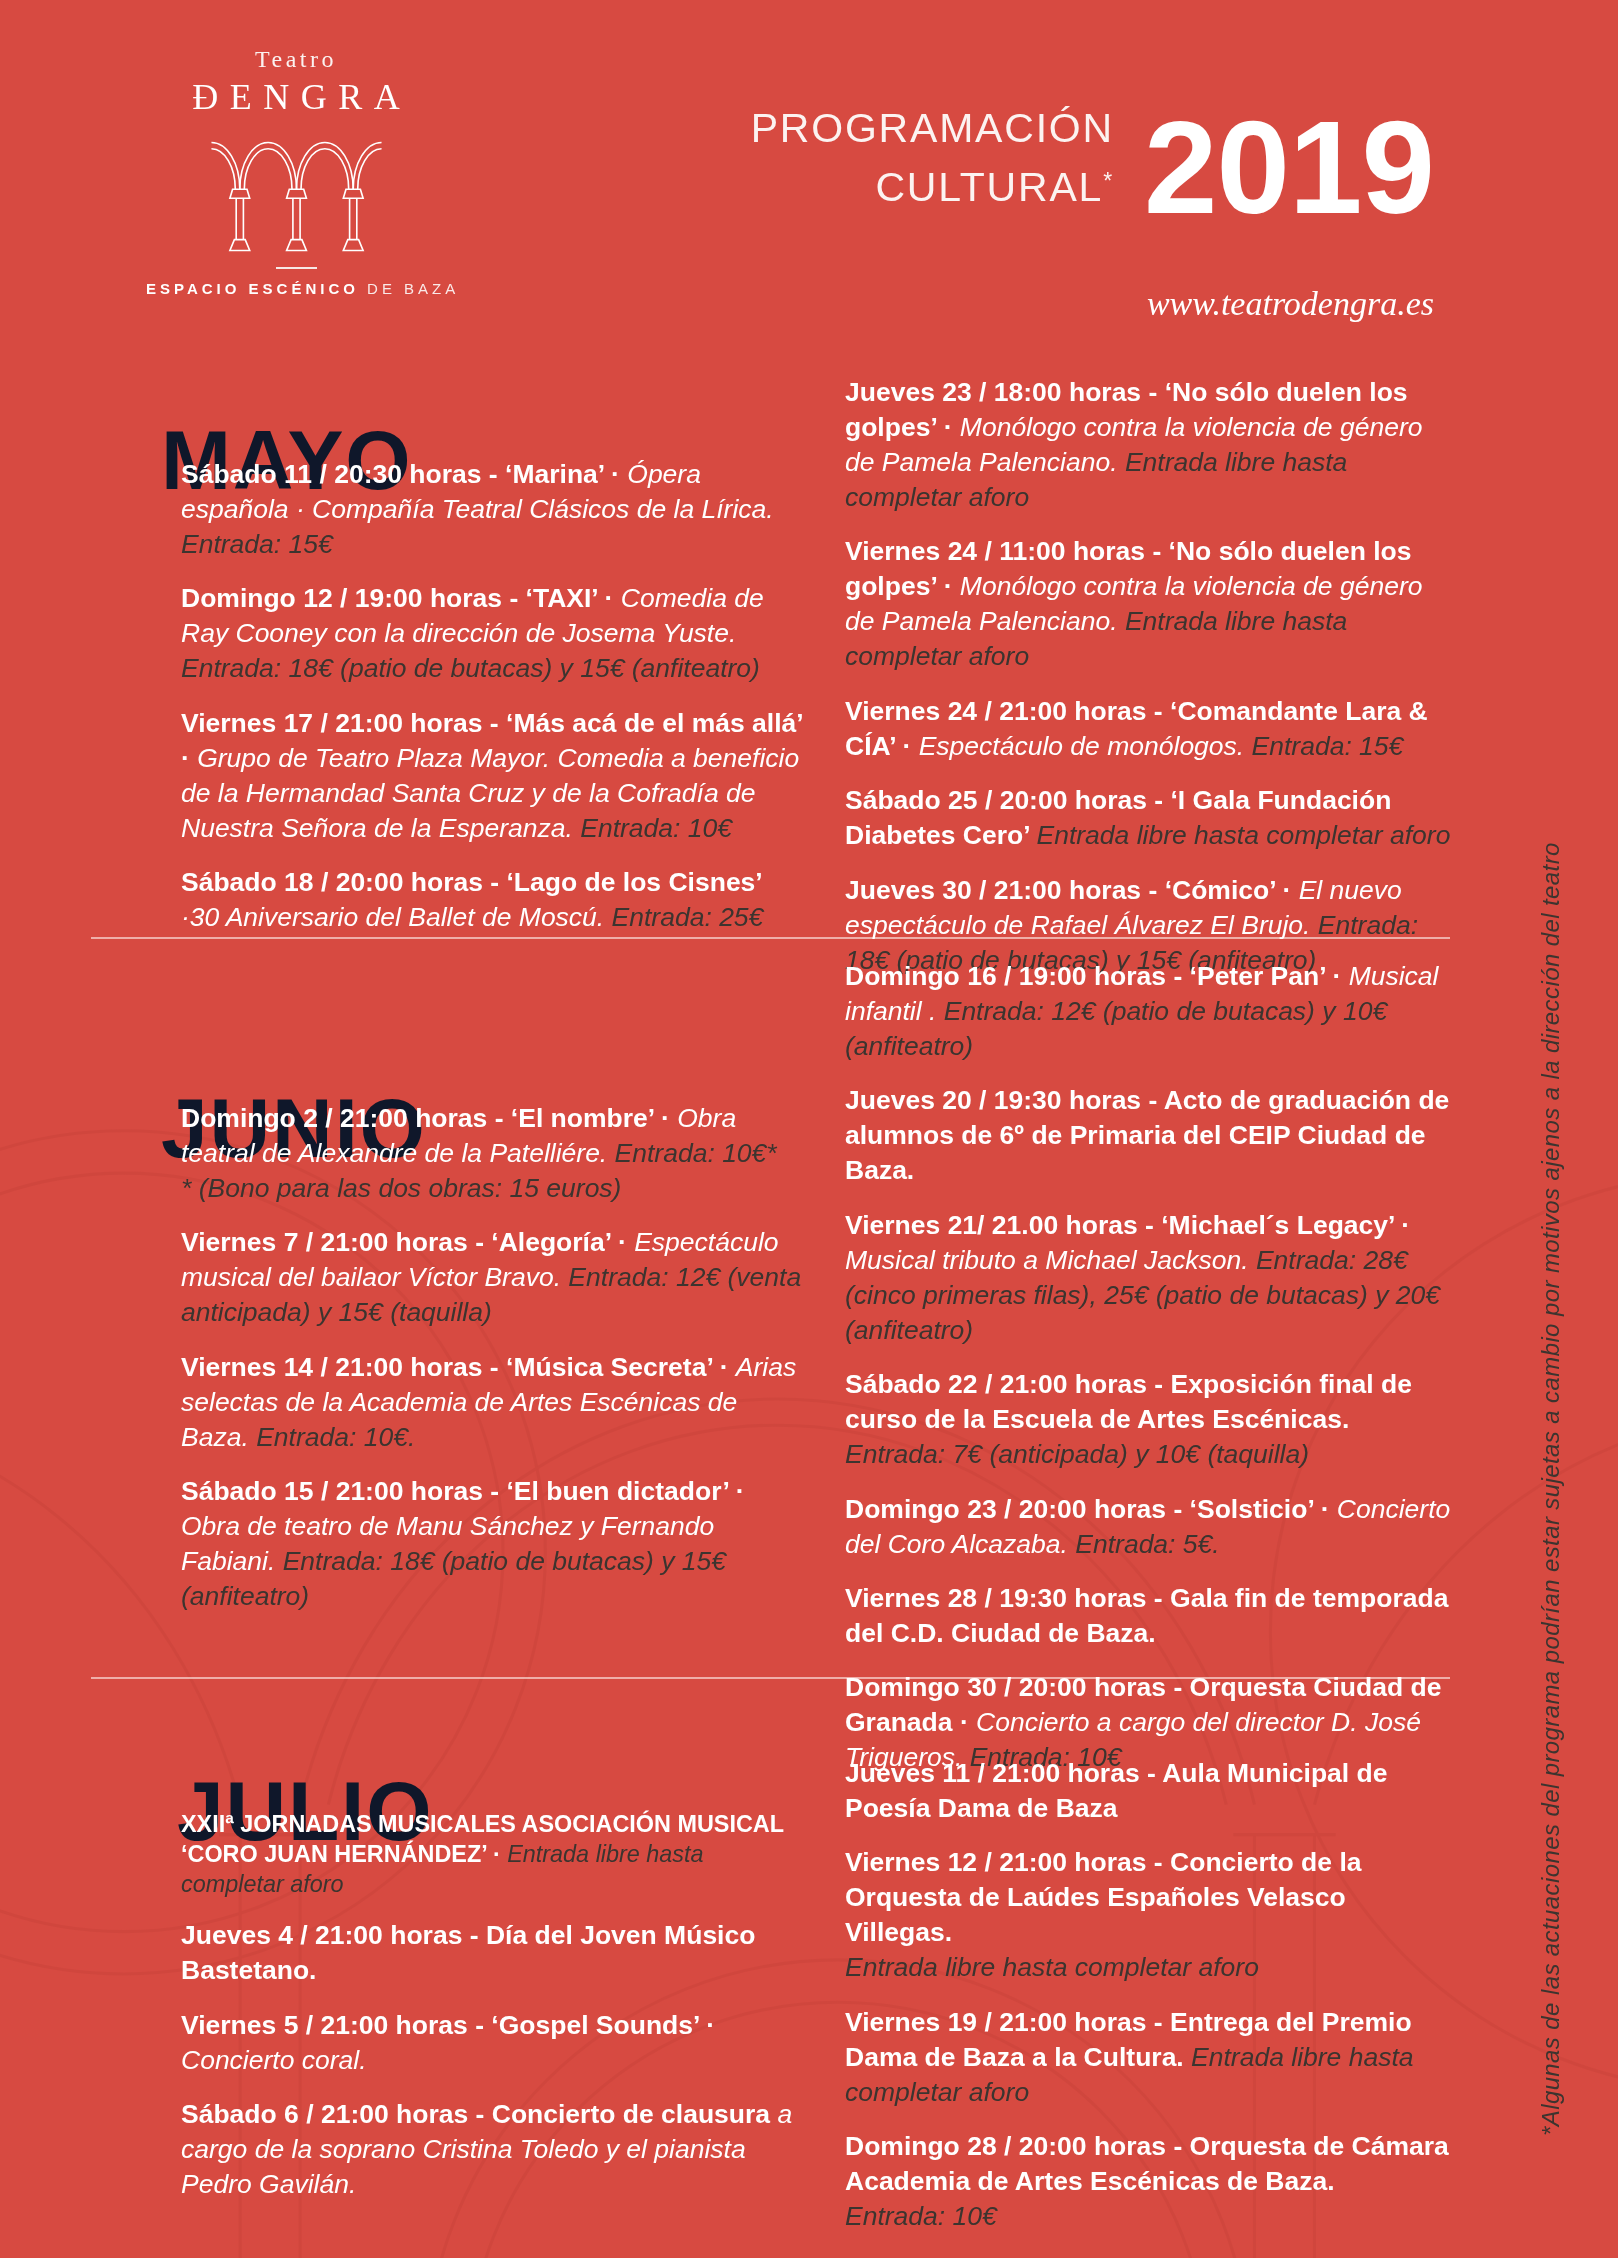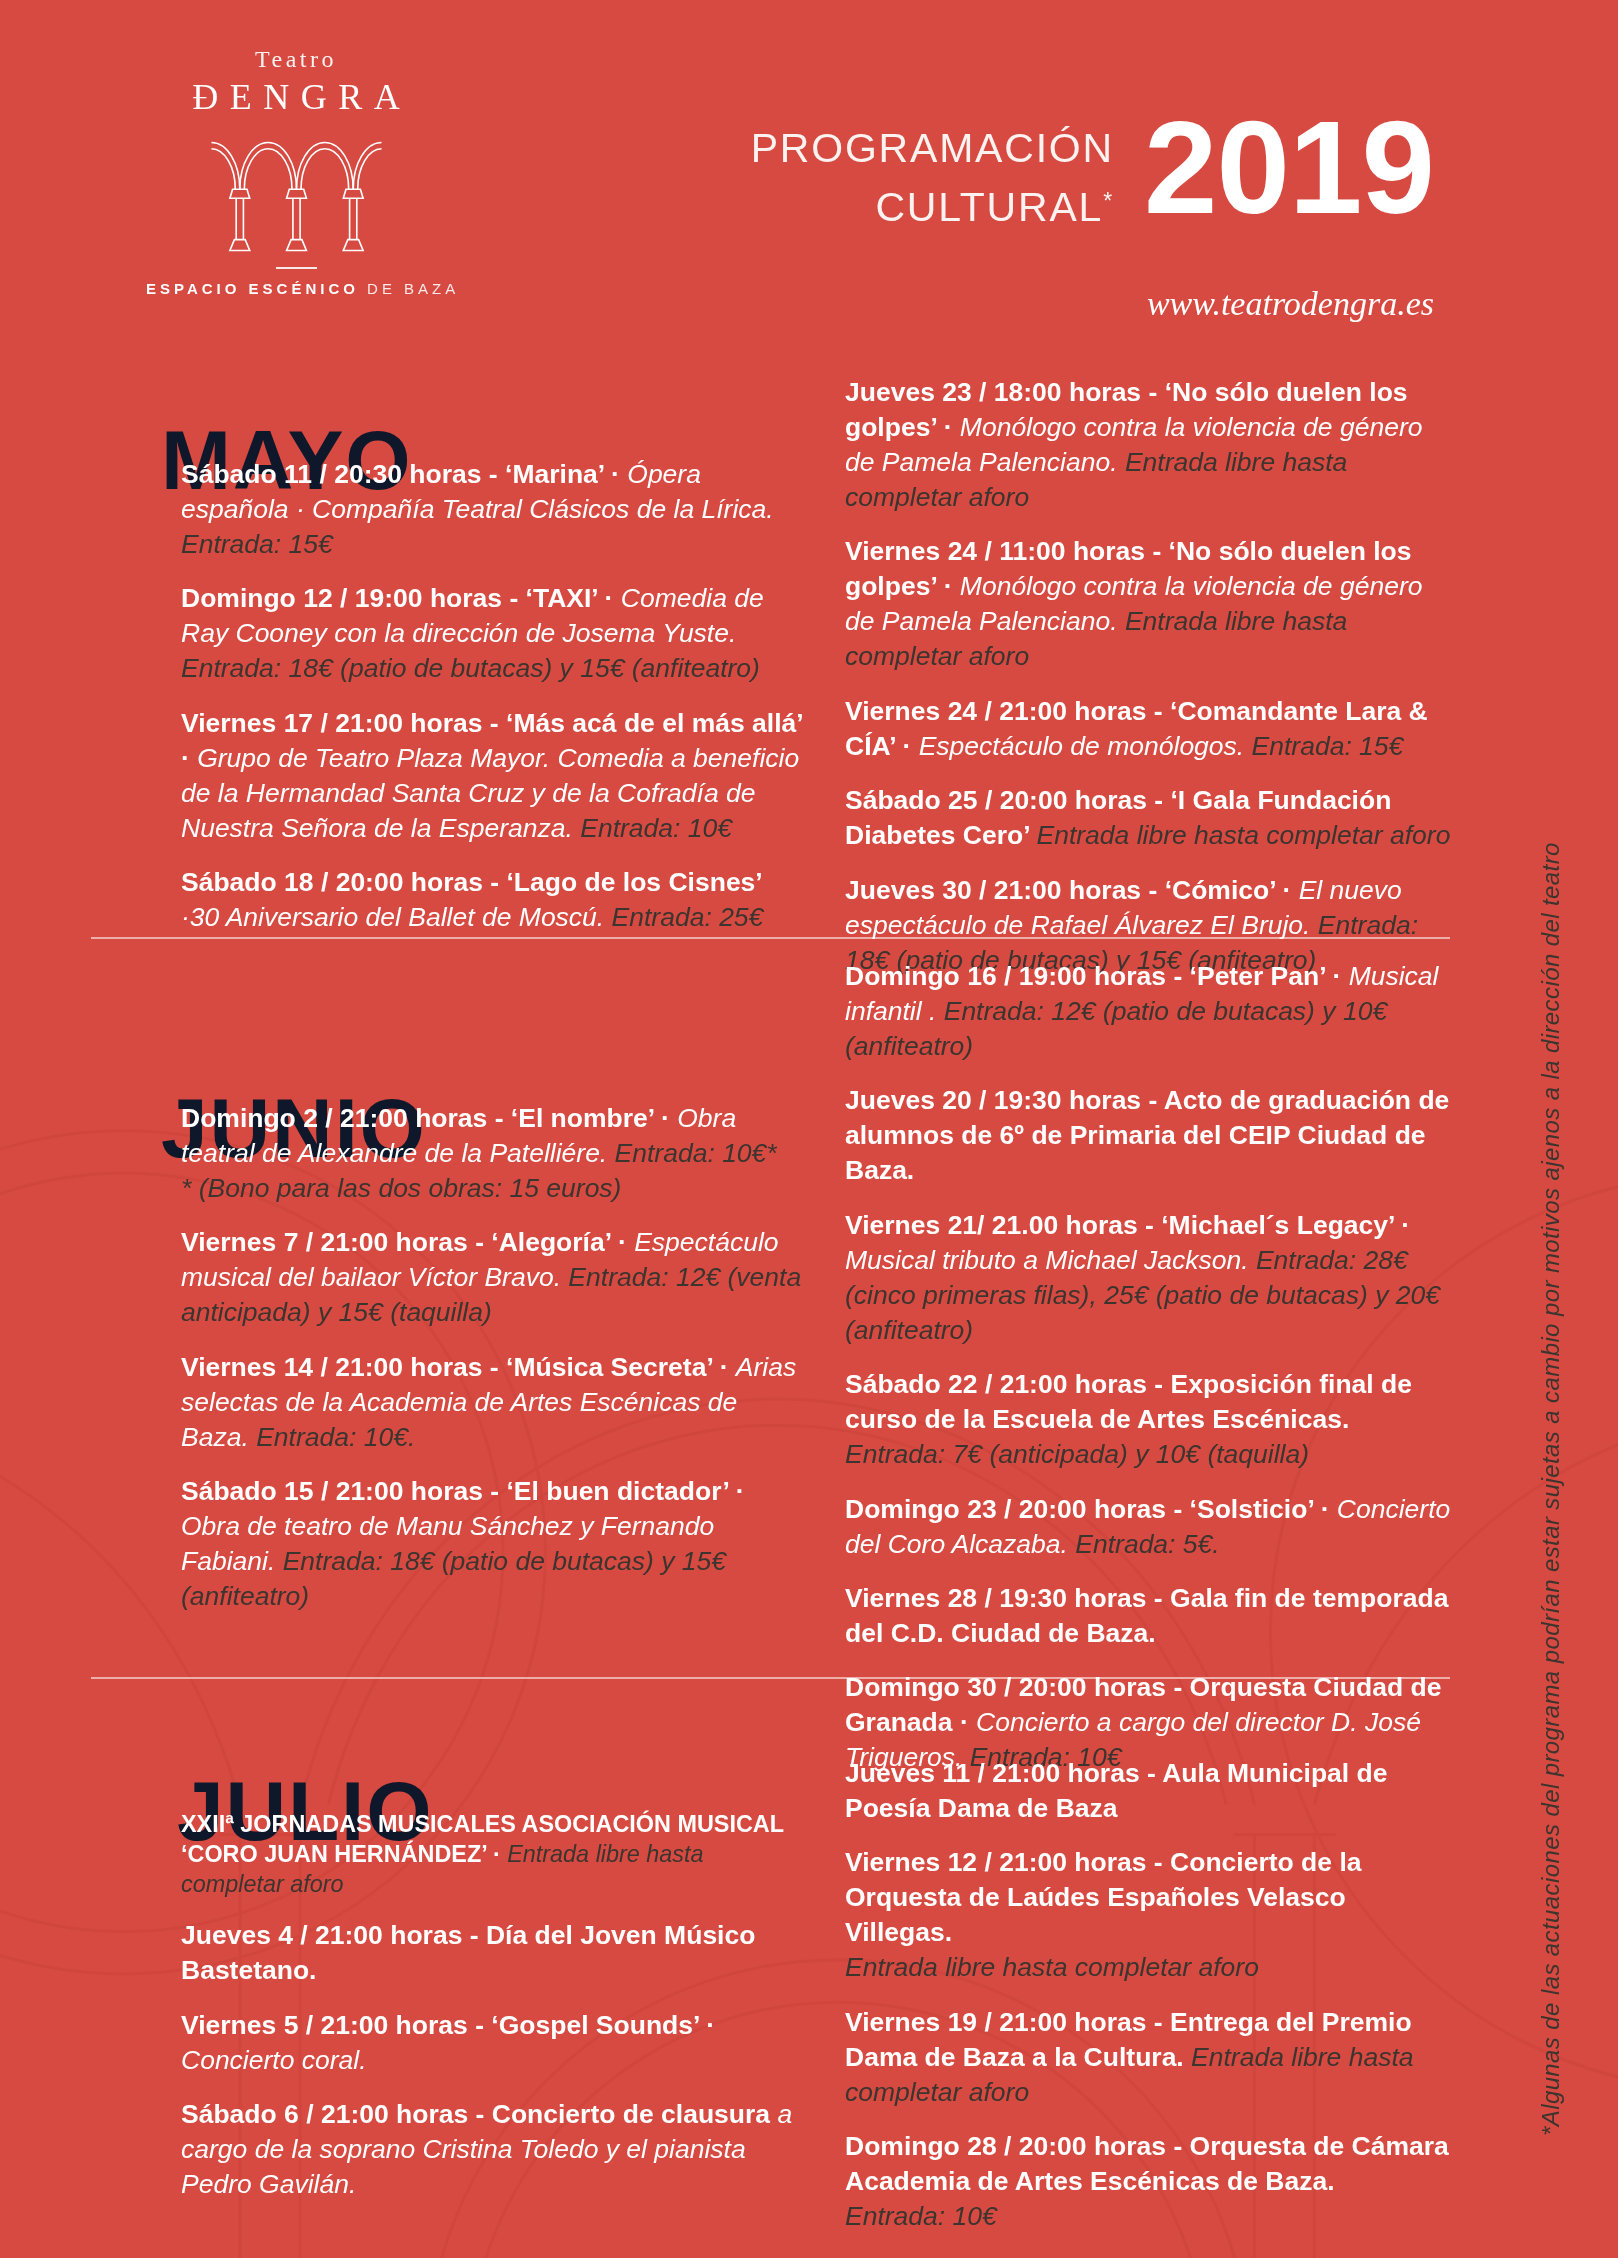--- a/index.html
+++ b/index.html
@@ -16,21 +16,21 @@
   
   .logo{position:absolute;left:146px;top:46px;width:300px;text-align:center;}
   .logo .teatro{font-family:"Liberation Serif",serif;font-size:24px;letter-spacing:3.5px;color:#fbf2f0;}
   .logo .dengra{font-family:"Liberation Serif",serif;font-size:36px;letter-spacing:11.5px;text-indent:11.5px;margin-top:2.6px;color:#ffffff;}
   .logo .arches{margin-top:8.8px;}
   .logo .mini-rule{width:41px;height:1.8px;background:#f7e9e6;margin:7px auto 10.6px;}
   .logo .tagline{font-size:15px;letter-spacing:4px;color:rgba(255,255,255,.88);white-space:nowrap;}
   .logo .tagline .strong{font-weight:700;color:#ffffff;}
   
   .hdr{position:absolute;left:816px;top:102px;width:618px;display:flex;flex-direction:column;align-items:flex-end;}
-  .hdr-row{display:flex;align-items:flex-end;gap:30px;}
+  .hdr-row{display:flex;align-items:flex-start;gap:30px;}
   .ph{text-align:right;font-size:41px;line-height:53px;letter-spacing:1.8px;font-weight:300;color:#fcf3f1;}
   .ph .ast{font-size:23px;vertical-align:12.4px;}
   .year{font-size:132px;line-height:132px;font-weight:700;letter-spacing:-0.9px;color:#ffffff;}
   .website{margin-top:51px;font-family:"Liberation Serif",serif;font-size:34px;color:#ffffff;font-style:italic;}
   
   .sec-title{position:absolute;font-size:84px;line-height:1;font-weight:700;letter-spacing:1.8px;color:#0f172a;}
   #t-mayo{left:161px;top:348px;}
   #t-junio{left:161px;top:1016px;}
   #t-julio{left:157px;top:1699px;margin-left:20px;}
   

